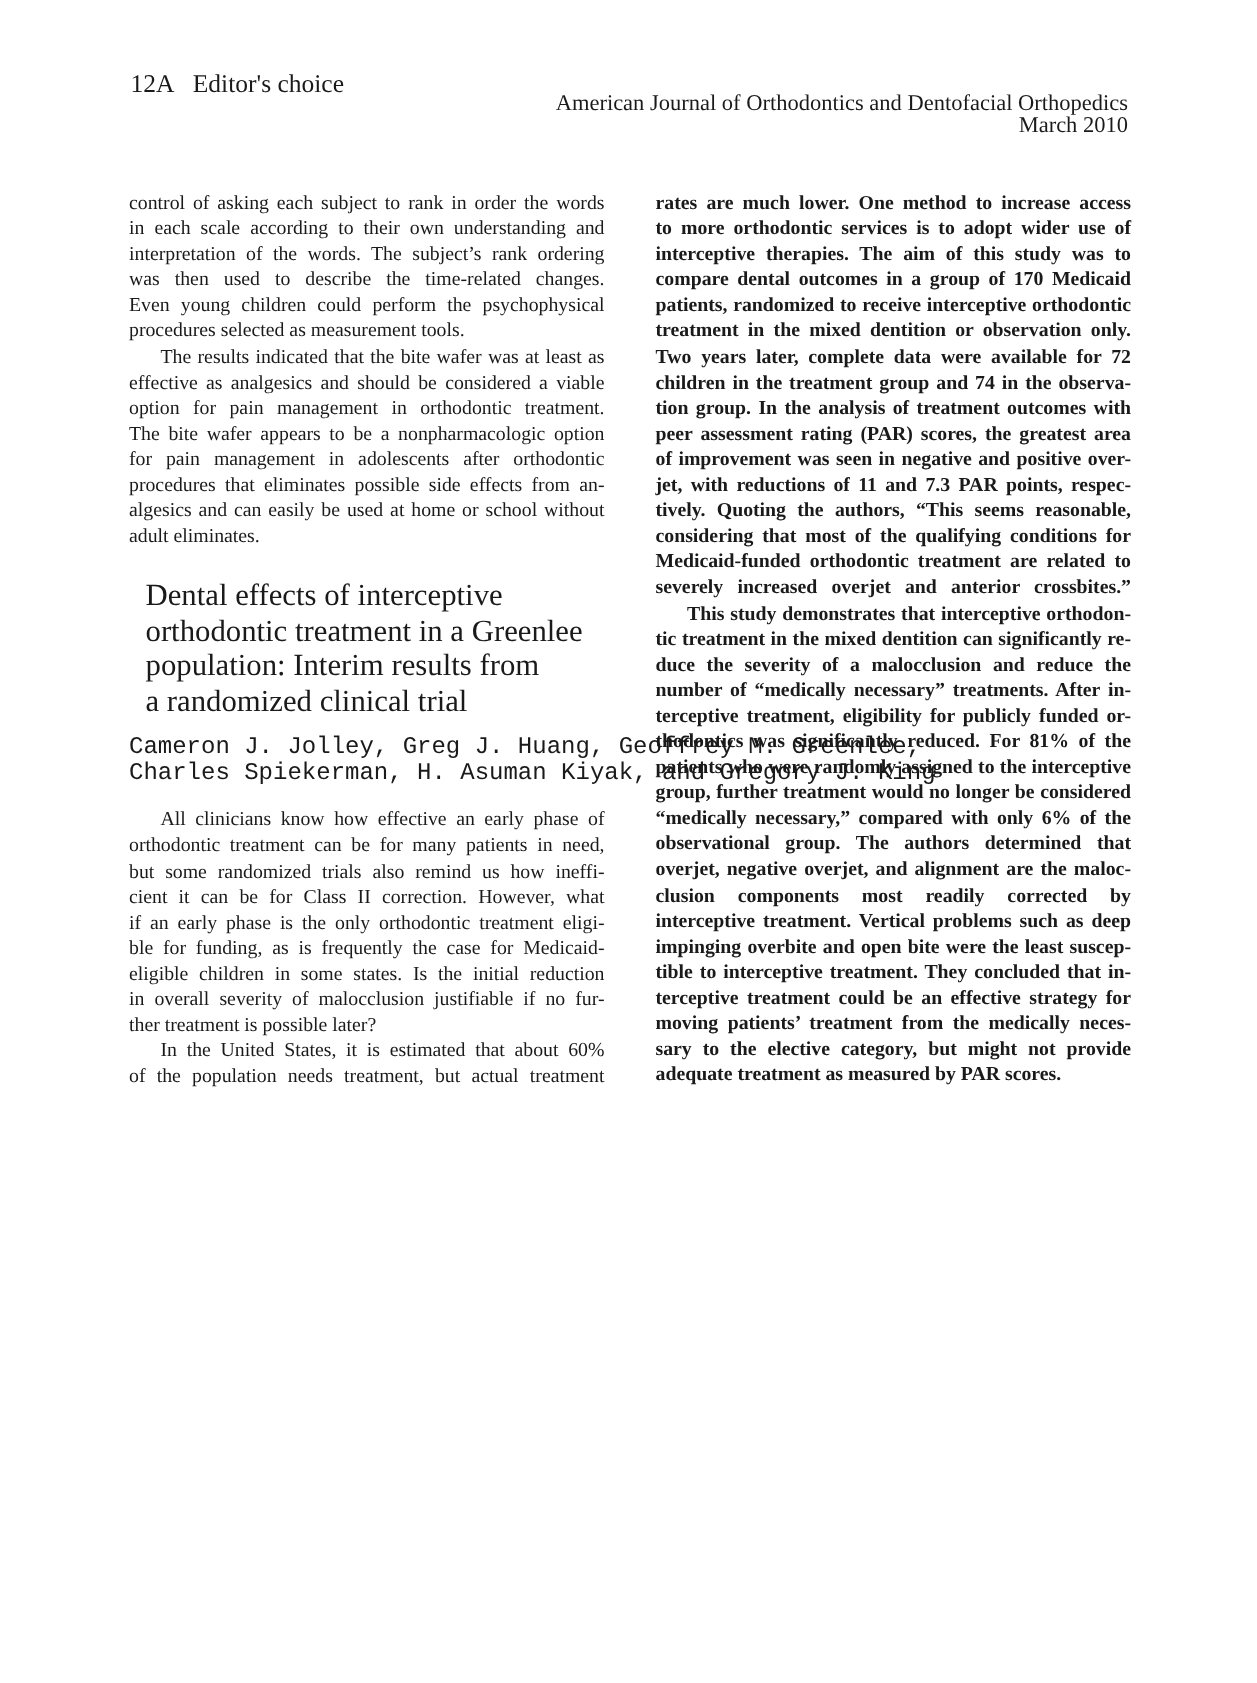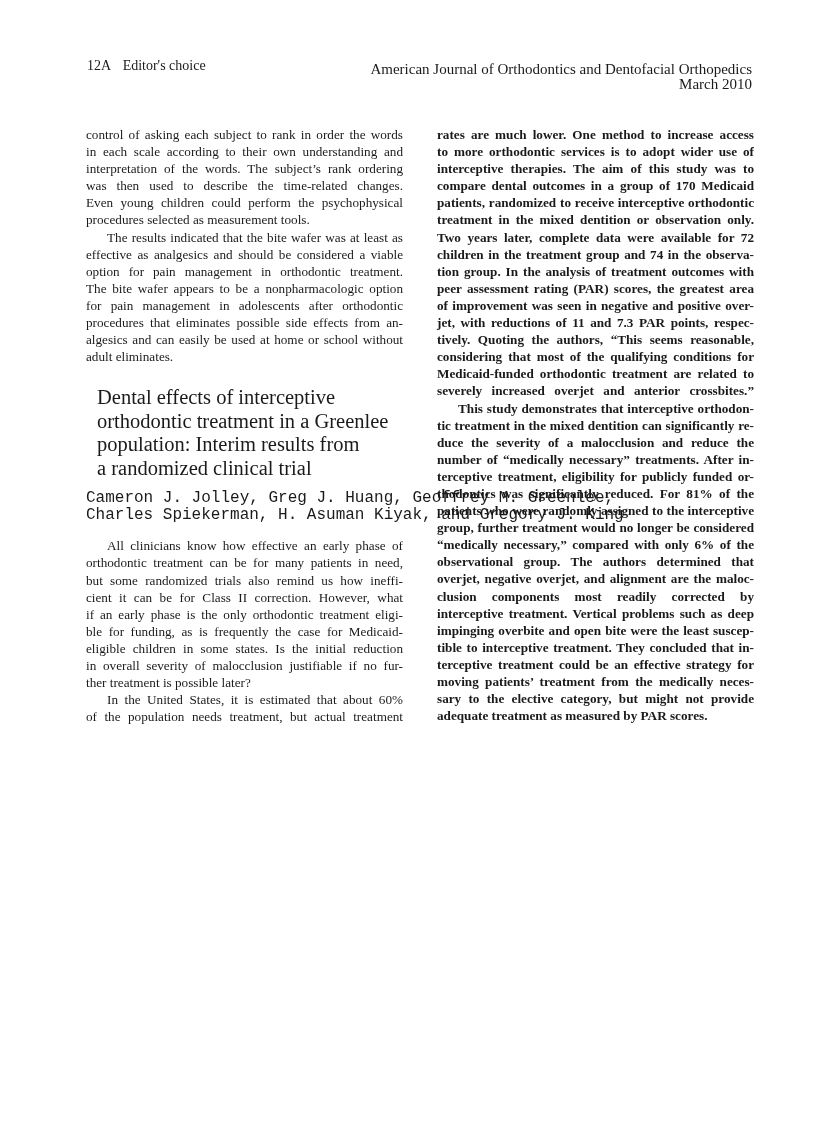--- a/index.html
+++ b/index.html
@@ -1,18 +1,18 @@
 <!DOCTYPE html>
 <html><head>
 <meta charset="utf-8">
 <style>
   html, body { margin: 0; padding: 0; background: #ffffff; }
   body { width: 838px; height: 1122px; position: relative; overflow: hidden;
          font-family: "Liberation Serif", "DejaVu Serif", serif; color: #1a1a1a; }
-  .hdr-left { position: absolute; left: 87px; top: 58px; font-size: 14px; }
+  .hdr-left { position: absolute; left: 87px; top: 46px; font-size: 17px; }
   .hdr-left .pg { margin-right: 8px; }
   .hdr-right { position: absolute; right: 86px; top: 62px; font-size: 15px; text-align: right; line-height: 15px; }
   .col { position: absolute; top: 126px; width: 317px; font-size: 13.2px; line-height: 17.1px; }
   .col.left { left: 86px; }
   .col.right { left: 437px; font-weight: bold; }
   .ln { display: block; text-align: justify; text-align-last: justify; white-space: nowrap; height: 17.1px; }
   .ln.last { text-align-last: left; }
   .ln.indent { padding-left: 21px; }
   .title { font-size: 20.5px; line-height: 23.5px; margin-top: 21px; margin-bottom: 10px; }
   .title .ln { text-align: center; text-align-last: left; height: 23.5px; margin-left: 11px; }

